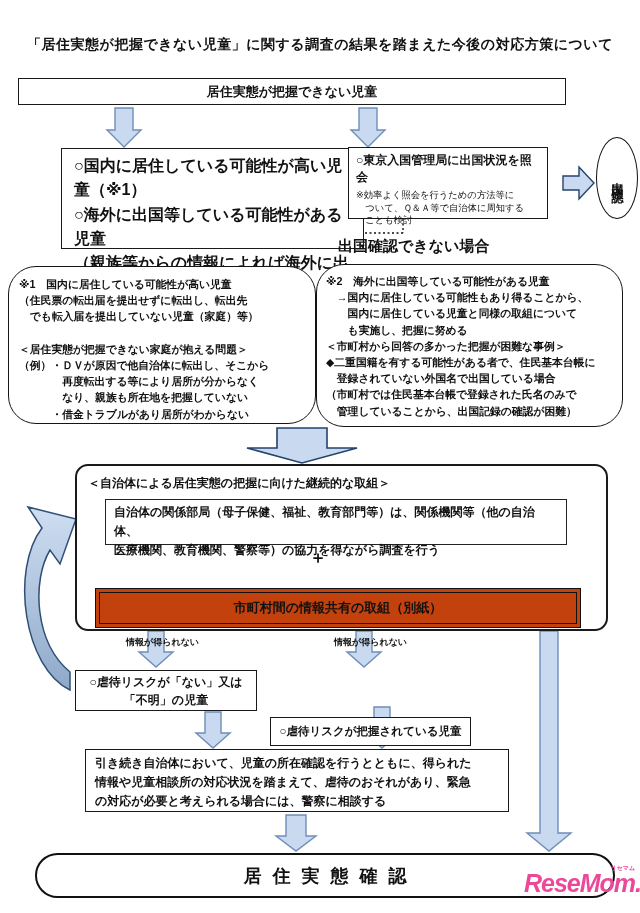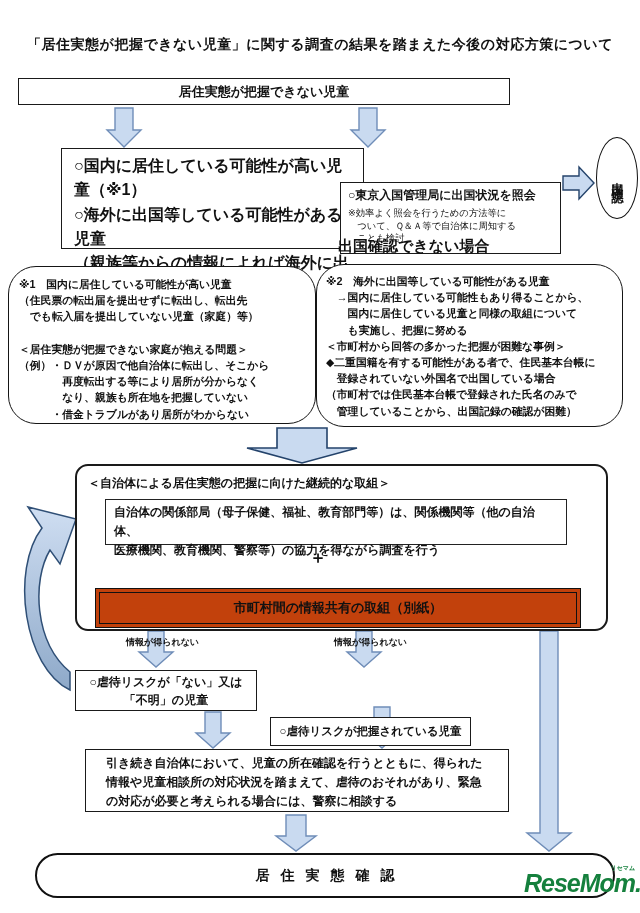--- a/index.html
+++ b/index.html
@@ -9,43 +9,43 @@
   }
   .abs{position:absolute;box-sizing:border-box;}
   .pre{white-space:pre-line;}
   .box{border:1.5px solid #1a1a1a;background:#fff;}
   .center{display:flex;align-items:center;justify-content:center;text-align:center;}
   #connectors{position:absolute;left:0;top:0;z-index:1;}
   .node{z-index:2;}
   .lbl{z-index:3;}
 
   .title{left:0;top:36px;width:640px;text-align:center;font-size:14px;font-weight:bold;letter-spacing:.5px;}
-  .root-box{left:18px;top:78px;width:492px;height:27px;font-size:13px;font-weight:600;}
+  .root-box{left:18px;top:78px;width:548px;height:27px;font-size:13px;font-weight:600;}
   .cand-box{left:25px;top:148px;width:303px;height:101px;padding:5px 12px;font-size:16px;line-height:1.52;font-weight:600;margin-left:36px;}
-  .immi-box{left:340px;top:147px;width:221px;height:72px;padding:4px 7px;margin-top:35px;}
+  .immi-box{left:348px;top:147px;width:200px;height:72px;padding:4px 7px;}
   .immi-head{font-size:12px;font-weight:600;margin-bottom:3px;}
   .immi-note{font-size:9.3px;line-height:1.35;font-weight:400;}
   .ellipse{left:596px;top:137px;width:42px;height:82px;border:1.6px solid #111;border-radius:50%;background:#fff;}
   .ellipse span{writing-mode:vertical-rl;font-size:12px;font-weight:600;letter-spacing:3px;}
   .nodep-lbl{left:338px;top:237px;font-size:15px;font-weight:600;}
   .note-box{border:1.6px solid #151515;border-radius:28px;background:#fff;font-size:10.8px;line-height:1.5;font-weight:600;}
   .note1{left:8px;top:266px;width:308px;height:158px;padding:9px 10px;}
   .note2{left:316px;top:264px;width:307px;height:163px;padding:8px 9px;}
   .big-box{left:75px;top:464px;width:533px;height:167px;border:2px solid #1a1a1a;border-radius:13px;background:#fff;}
   .big-head{left:88px;top:475px;font-size:12px;font-weight:600;}
   .survey-box{left:105px;top:499px;width:462px;height:46px;border:1.3px solid #222;padding:3px 8px;font-size:12px;line-height:1.6;font-weight:600;background:#fff;}
   .plus{left:303px;top:546px;width:30px;text-align:center;font-size:17px;font-weight:bold;}
   .share-box{left:95px;top:588px;width:486px;height:40px;border:1.6px solid #111;outline:1px solid #111;outline-offset:-5px;font-size:13px;font-weight:bold;background:#c2410c;}
   .noinfo{font-size:9px;font-weight:600;}
   .noinfo.l{left:126px;top:636px;}
   .noinfo.r{left:334px;top:636px;}
   .riskL{left:75px;top:670px;width:182px;height:41px;font-size:12px;line-height:1.5;font-weight:600;}
   .riskR{left:270px;top:717px;width:201px;height:29px;font-size:11.5px;font-weight:600;}
-  .follow{left:85px;top:749px;width:424px;height:63px;padding:4px 20px;font-size:12px;line-height:1.6;font-weight:600;}
-  .capsule{left:35px;top:853px;width:580px;height:45px;border:2px solid #111;border-radius:23px;background:#fff;font-size:14px;font-weight:bold;letter-spacing:11px;text-indent:11px;}
+  .follow{left:85px;top:749px;width:424px;height:63px;padding:4px 9px;font-size:12px;line-height:1.6;font-weight:600;}
+  .capsule{left:35px;top:853px;width:580px;height:45px;border:2px solid #111;border-radius:23px;background:#fff;font-size:18px;font-weight:bold;letter-spacing:11px;text-indent:11px;}
   .wm{left:524px;top:869px;z-index:5;font-style:italic;font-weight:bold;font-size:25px;letter-spacing:-1px;}
   .wm-ruby{position:absolute;right:6px;top:-5px;font-size:6px;font-style:normal;letter-spacing:0;}
 </style>
 </head>
 <body>
 
 <div class="canvas">
 
   <svg id="connectors" width="640" height="913" viewBox="0 0 640 913">
     <defs>
@@ -134,18 +134,18 @@
   <div class="abs box center node riskL pre">○虐待リスクが「ない」又は
 「不明」の児童</div>
   <div class="abs box center node riskR">○虐待リスクが把握されている児童</div>
 
   <div class="abs box node follow pre">引き続き自治体において、児童の所在確認を行うとともに、得られた
 情報や児童相談所の対応状況を踏まえて、虐待のおそれがあり、緊急
 の対応が必要と考えられる場合には、警察に相談する</div>
 
   <div class="abs center node capsule">居住実態確認</div>
 
-  <div class="abs wm" style="color: #15803d;">
+  <div class="abs wm" style="color: #ec4899;">
     <span>ReseMom.</span>
     <span class="wm-ruby">リセマム</span>
   </div>
 
 </div>
 
 </body></html>

